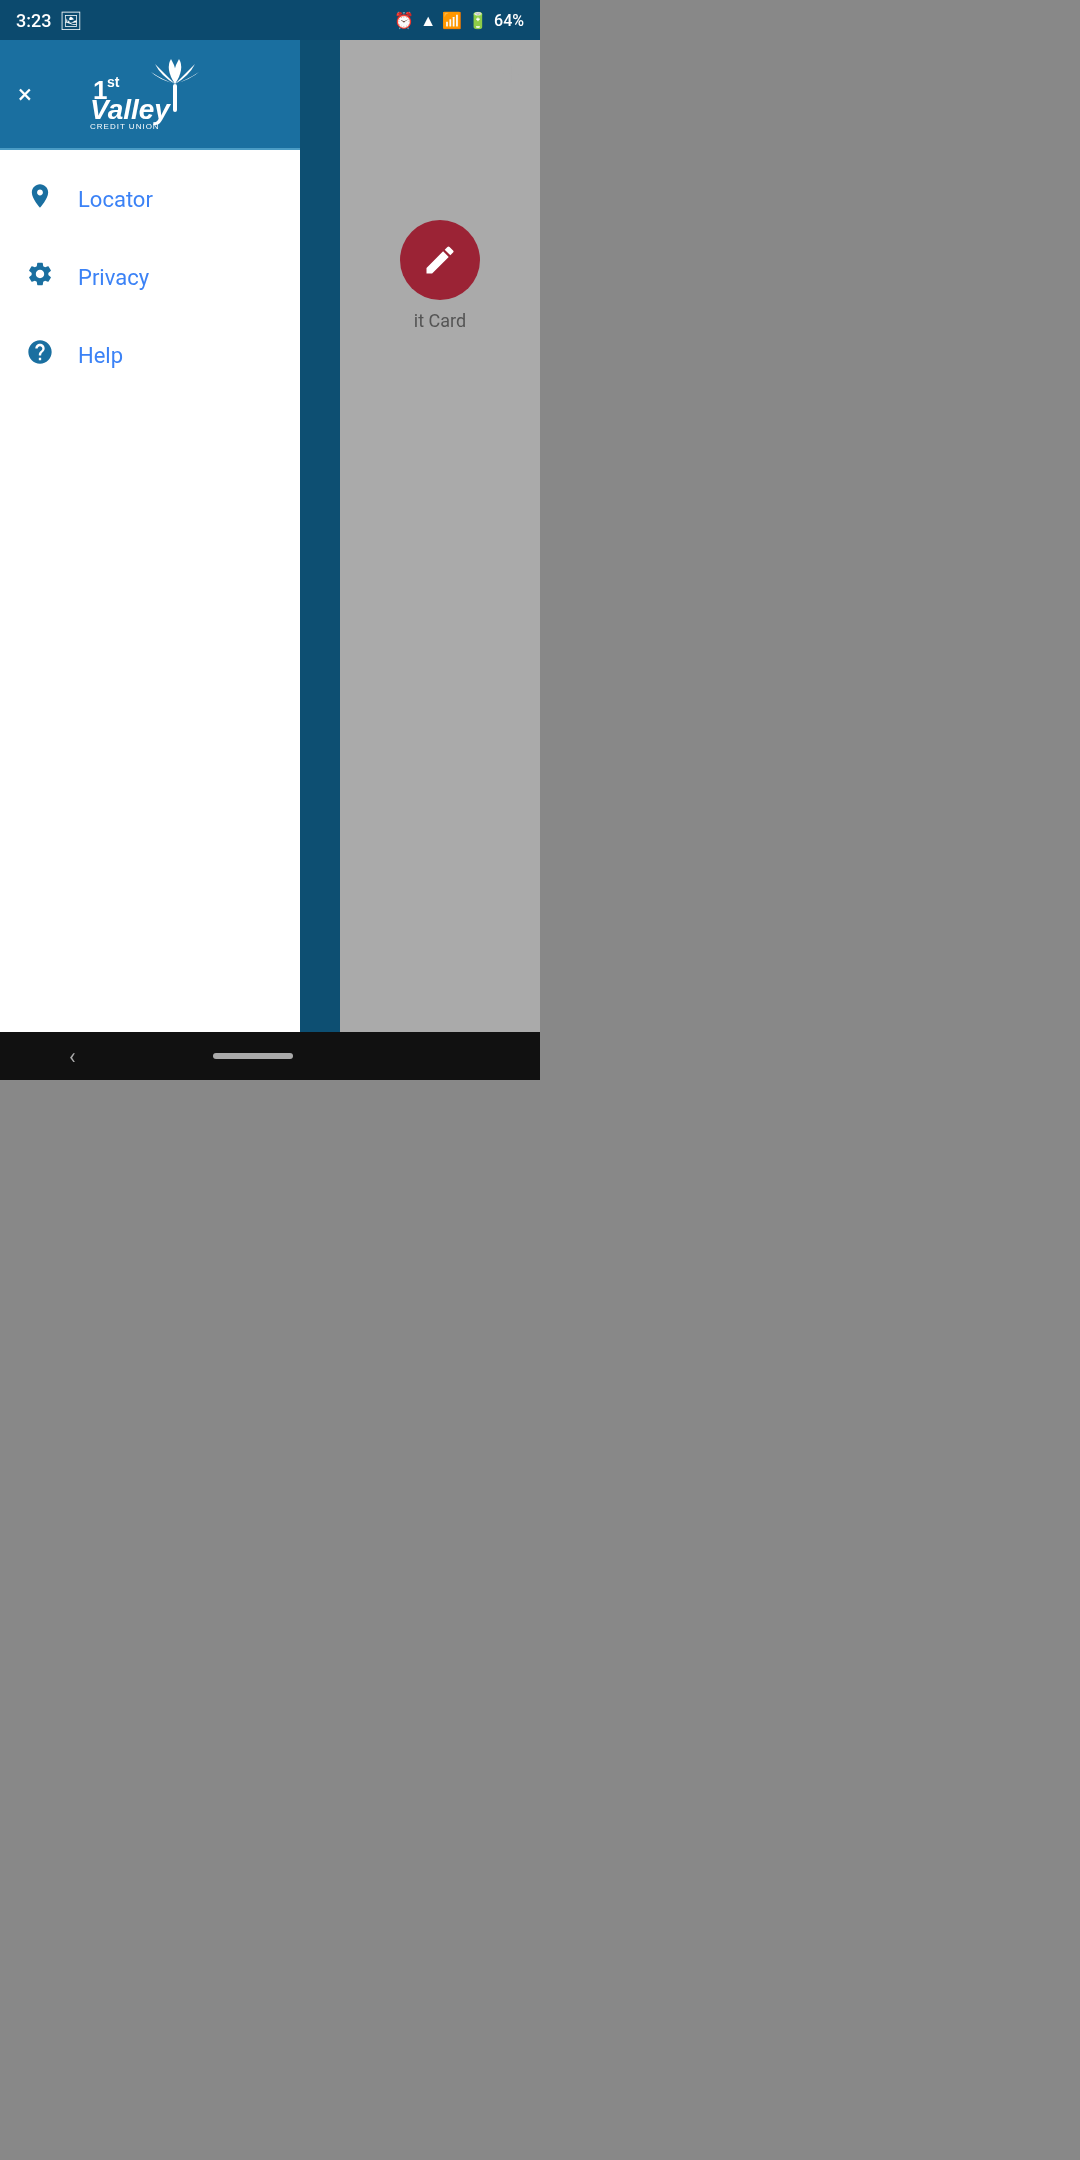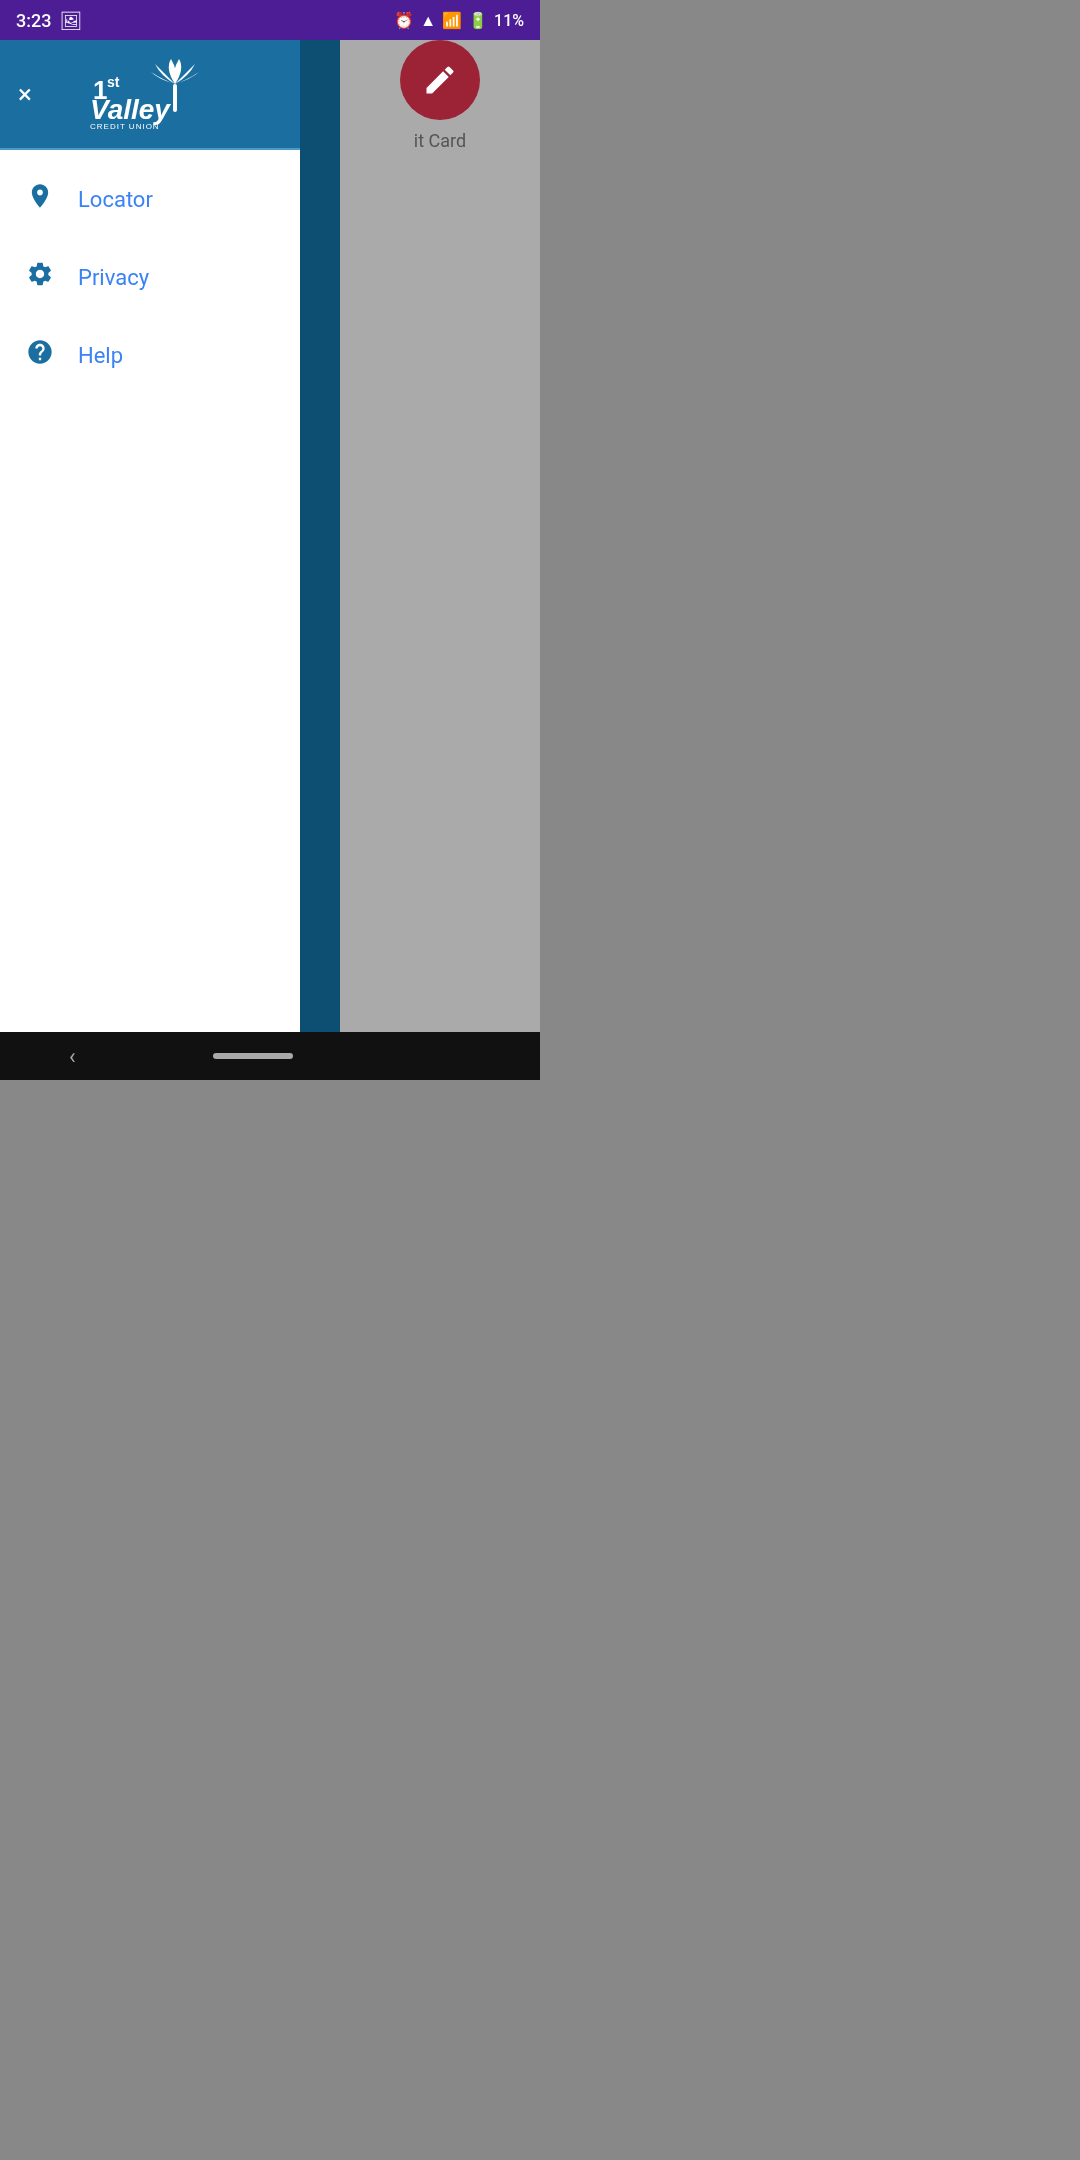--- a/index.html
+++ b/index.html
@@ -11,21 +11,21 @@
       font-family: 'Roboto', Arial, sans-serif;
       background: #888;
       overflow: hidden;
       position: relative;
     }
 
     
     .status-bar {
       width: 100%;
       height: 40px;
-      background: #4c1d95;
+      background: #0c4a6e;
       display: flex;
       align-items: center;
       justify-content: space-between;
       padding: 0 16px;
       color: white;
       font-size: 18px;
       font-weight: 500;
       position: absolute;
       top: 0;
       left: 0;
@@ -61,20 +61,21 @@
       position: absolute;
       top: 40px;
       right: 0;
       width: 200px;
       height: calc(100% - 40px - 48px);
       background: #aaa;
       display: flex;
       flex-direction: column;
       align-items: center;
       justify-content: flex-start;
+      padding-top: 180px;
     }
 
     
     .fab-plus {
       position: absolute;
       top: 55px;
       right: 20px;
       color: #aaa;
       font-size: 32px;
       font-weight: 300;
@@ -215,21 +216,21 @@
 <div class="status-bar">
   <div class="status-left">
     <span>3:23</span>
     <span>🖼</span>
   </div>
   <div class="status-right">
     <span>⏰</span>
     <span>▲</span>
     <span>📶</span>
     <span>🔋</span>
-    <span>11%</span>
+    <span>64%</span>
   </div>
 </div>
 
 <div class="right-background">
   <div class="red-circle">
     <svg width="36" height="36" viewBox="0 0 24 24" fill="none" xmlns="http://www.w3.org/2000/svg">
       <path d="M3 17.25V21h3.75L17.81 9.94l-3.75-3.75L3 17.25zm17.71-10.21a1 1 0 000-1.41l-2.34-2.34a1 1 0 00-1.41 0l-1.83 1.83 3.75 3.75 1.83-1.83z" fill="white"></path>
     </svg>
   </div>
   <span class="credit-card-label">it Card</span>

